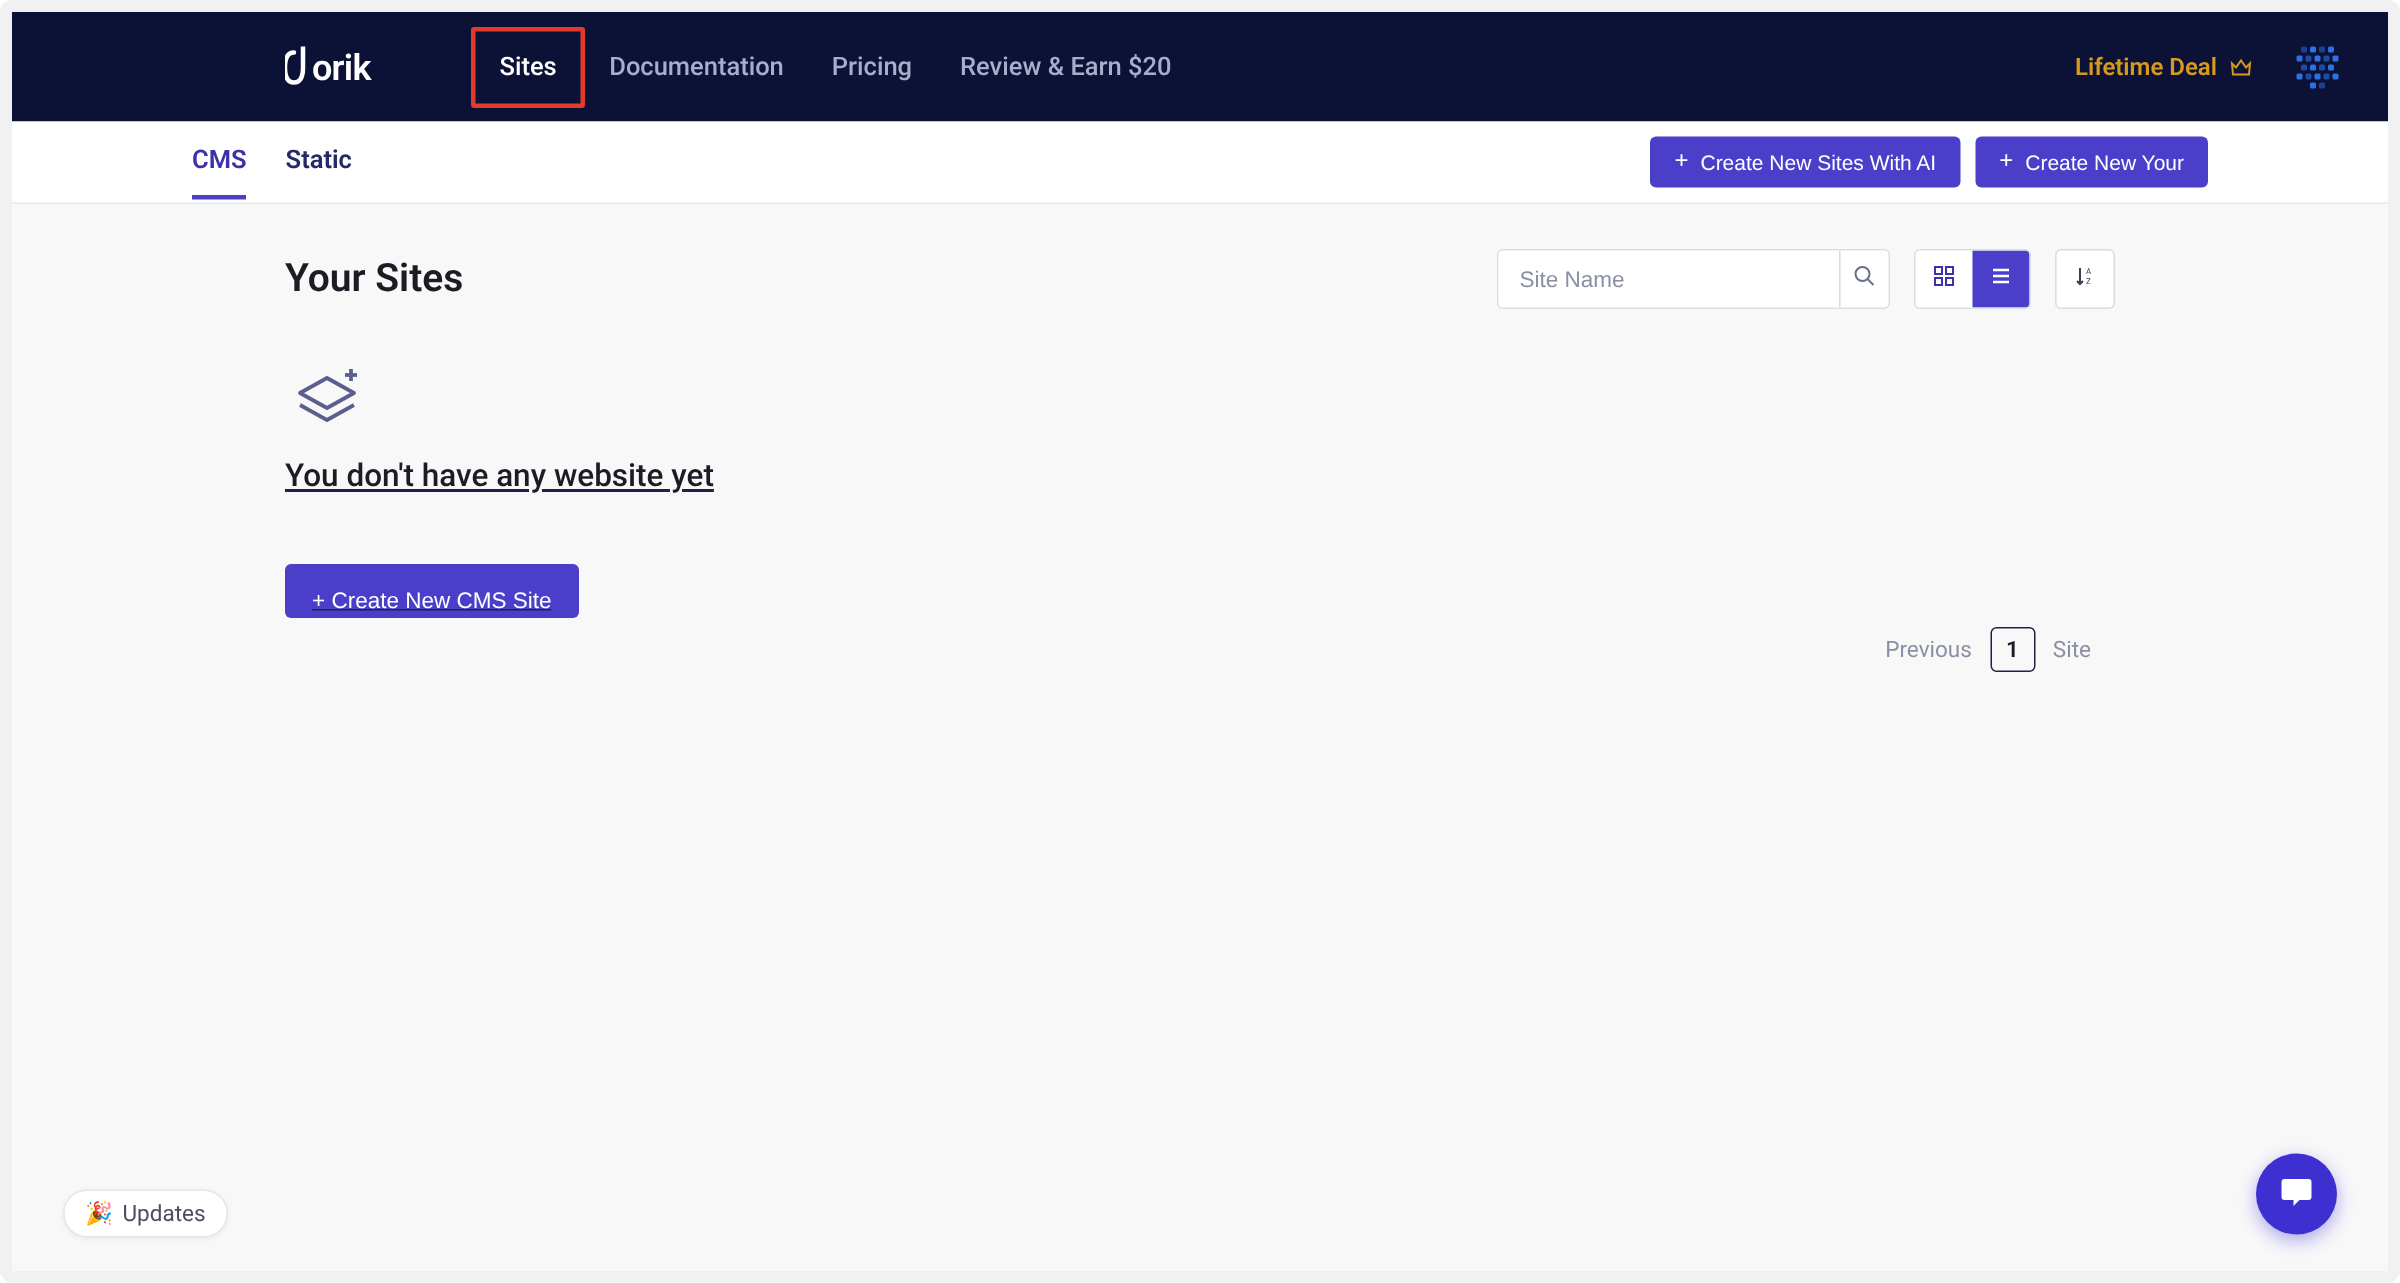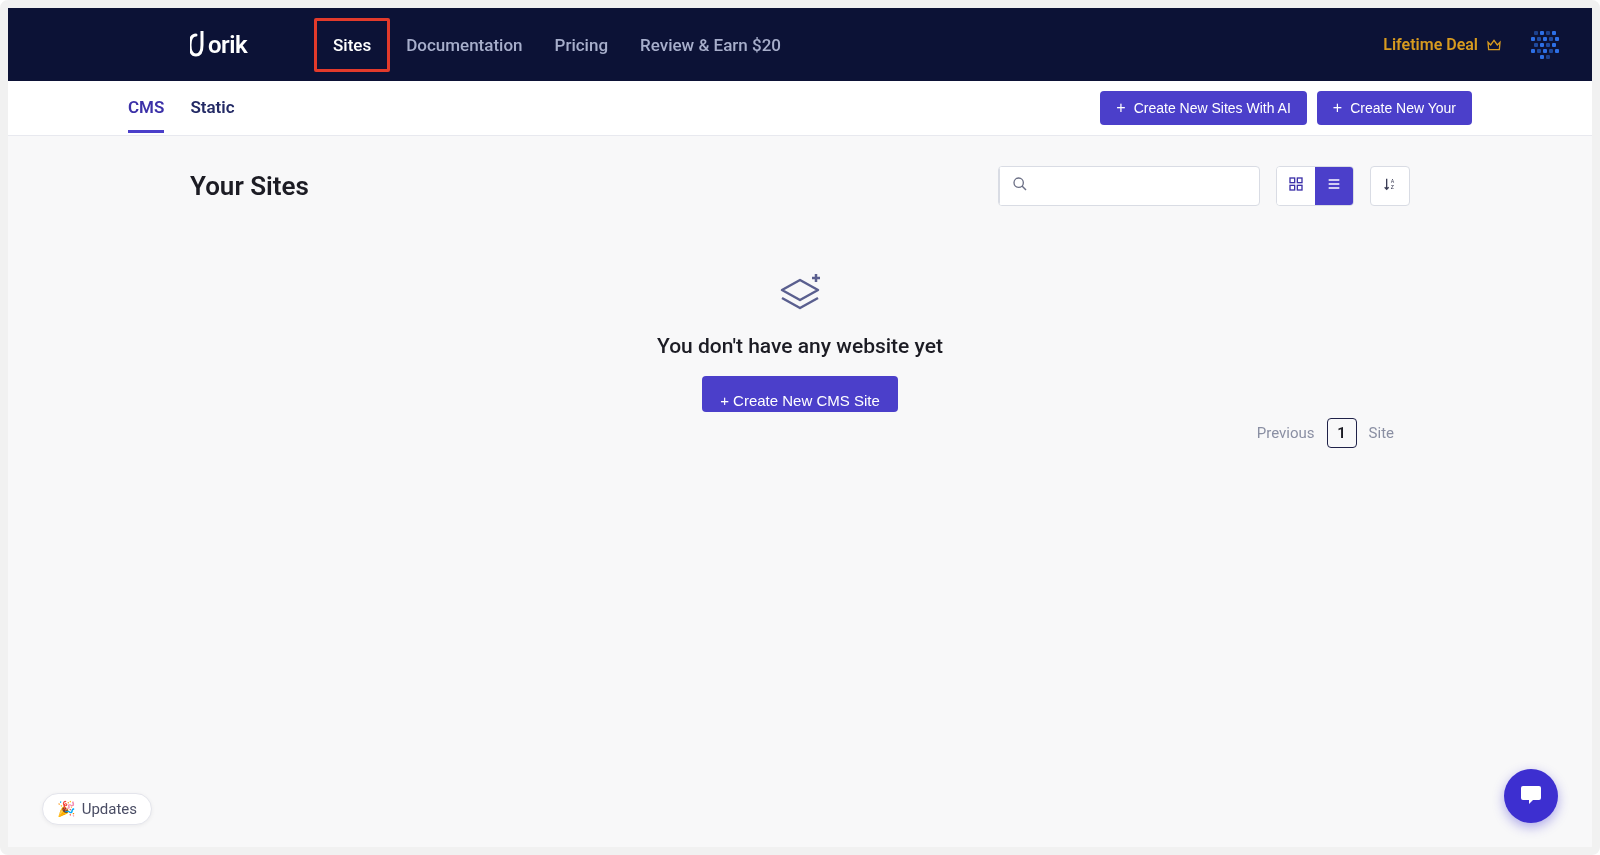--- a/index.html
+++ b/index.html
@@ -98,21 +98,21 @@
   }
   .btn-primary .plus{font-size:16px;line-height:1;}
 
   
   .content{
     flex:1;background:var(--page-bg);
     padding:30px 182px 40px;
     position:relative;
   }
   .content-header{
-    display:flex;align-items:center;margin-bottom:60px;
+    display:flex;align-items:center;margin-bottom:32px;
   }
   .page-title{
     font-size:26px;font-weight:600;color:#1c1c24;
     margin:0;
   }
   .controls{margin-left:auto;display:flex;gap:16px;align-items:center;}
   .search-wrap{
     display:flex;height:40px;border:1px solid var(--border);
     border-radius:4px;background:#fff;overflow:hidden;
     width:262px;
@@ -136,28 +136,29 @@
   }
   .view-btn.active{background:var(--indigo);color:#fff;}
   .sort-btn{
     width:40px;height:40px;border:1px solid var(--border);border-radius:4px;
     background:#fff;display:flex;align-items:center;justify-content:center;
     cursor:pointer;color:#3a3c54;
   }
 
   
   .empty{
-    display:flex;flex-direction:column;align-items:center;
+    display:flex;flex-direction:column;align-items:flex-start;
     margin-top:0px;
+    text-decoration:underline;
   }
   .empty-icon{width:56px;height:56px;color:#5a5f8f;margin-bottom:12px;}
   .empty-title{font-size:21px;font-weight:500;color:#1c1c24;margin-bottom:18px;}
   .btn-create-cms{
     background:var(--indigo);color:#fff;border:none;border-radius:4px;
-    padding:16px 18px;height:36px;font-size:15px;font-weight:500;cursor:pointer;
+    padding:16px 18px;height:36px;font-size:15px;font-weight:500;cursor:pointer;margin-top:28px;
   }
 
   
   .pagination{
     position:absolute;right:198px;top:282px;
     display:flex;align-items:center;gap:12px;
     font-size:15px;
   }
   .page-link{color:var(--muted);cursor:pointer;}
   .page-num{
@@ -261,20 +262,21 @@
         <span>Create New Your</span>
       </button>
     </div>
   </div>
 
   <div class="content">
     <div class="content-header">
       <h1 class="page-title">Your Sites</h1>
       <div class="controls">
         <div class="search-wrap">
+          <input type="text" placeholder="Site Name" style="">
           <div class="search-btn">
             <span>
               <svg width="16" height="16" viewBox="0 0 24 24" fill="none" stroke="currentColor" stroke-width="2">
                 <circle cx="10" cy="10" r="7"></circle>
                     <line x1="21" y1="21" x2="15" y2="15"></line>
               </svg>
             </span>
           </div>
         </div>
         <div class="view-toggle">

